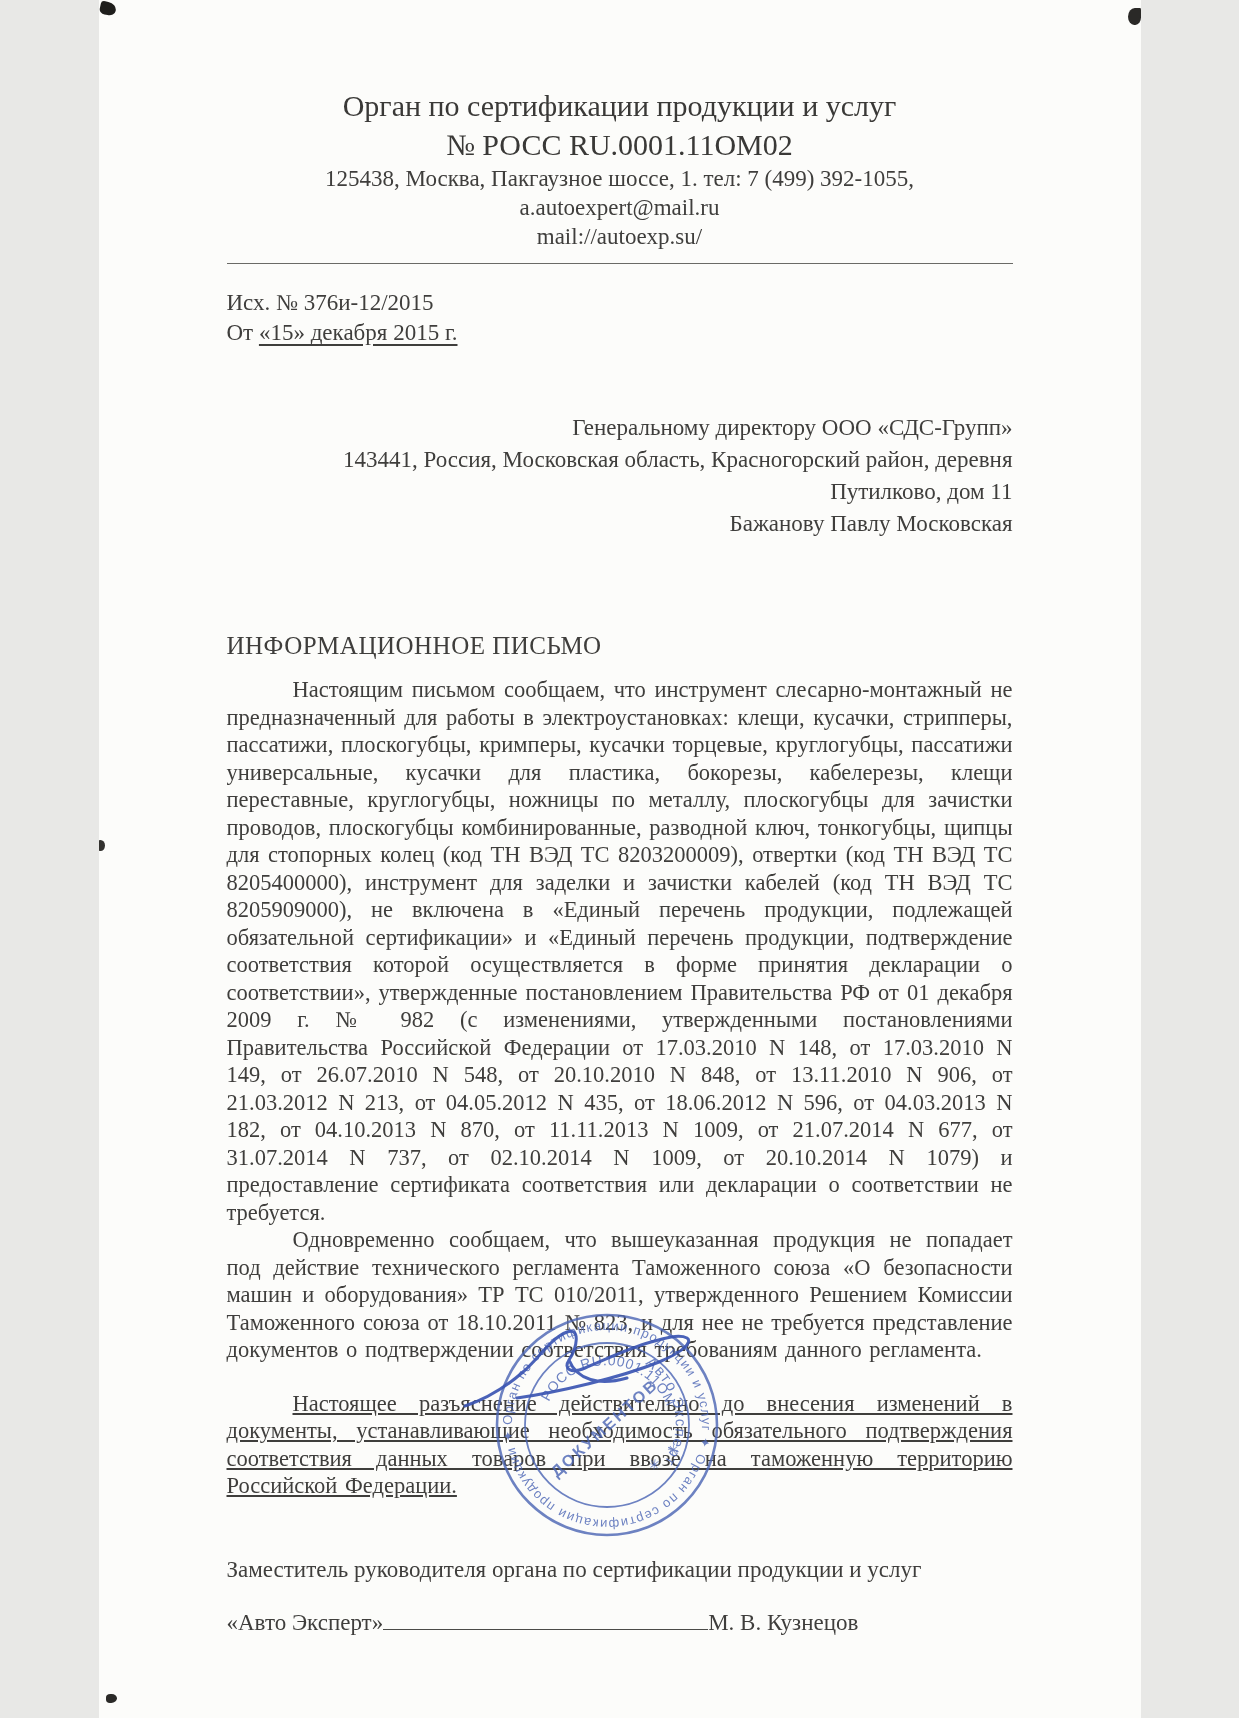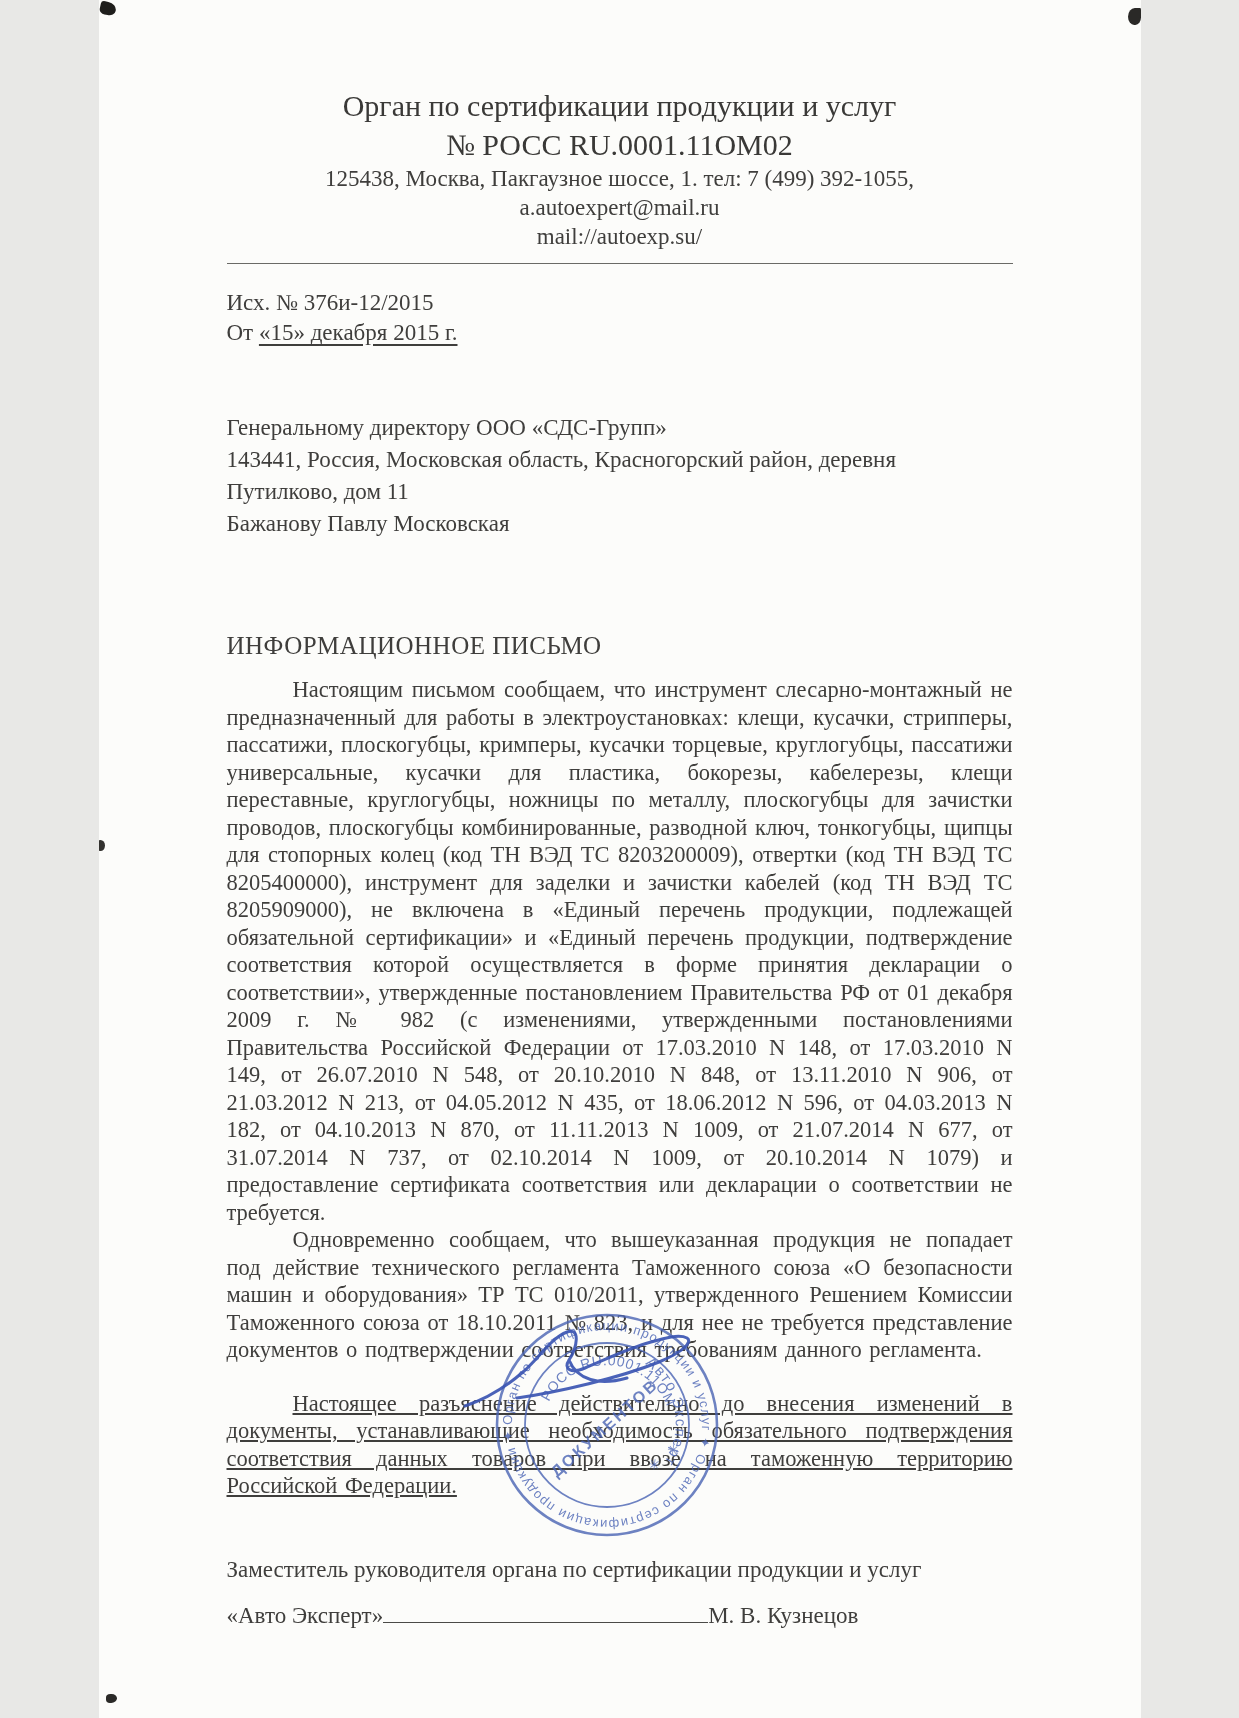--- a/index.html
+++ b/index.html
@@ -22,30 +22,30 @@
 
   .rule {
     margin-top: 12px;
     border-top: 1.6px solid #6a6a66;
     height: 0;
   }
 
   .ref { margin-top: 24px; font-size: 23px; line-height: 30px; }
   .u { text-decoration: underline; text-underline-offset: 4px; }
 
-  .recipient { margin-top: 64px; font-size: 23px; line-height: 32px; font-family: Liberation Serif, serif; }
+  .recipient { margin-top: 64px; text-align: right; font-size: 23px; line-height: 32px; font-family: Liberation Serif, serif; }
 
   .letter-title { margin-top: 92px; text-align: left; font-size: 25px; letter-spacing: 0.5px; }
 
   .body-text { margin-top: 16px; font-size: 22.5px; line-height: 27.5px; text-align: justify; word-spacing: 2px; }
   .body-text p { text-indent: 66px; }
   .body-text p.spaced { margin-top: 26px; text-decoration: underline; }
 
   .sig { margin-top: 54px; font-size: 23px; line-height: 31px; position: relative; z-index: 1; }
-  .sig-line2 { margin-top: 15px; white-space: nowrap; }
+  .sig-line2 { margin-top: 22px; white-space: nowrap; }
   .sig-underline {
     display: inline-block;
     width: 325px;
     border-bottom: 1.8px solid #4a4a47;
     height: 0.9em;
     vertical-align: baseline;
   }
 
   
   .stamp-svg { position: absolute; left: 350px; top: 1285px; z-index: 2; }

